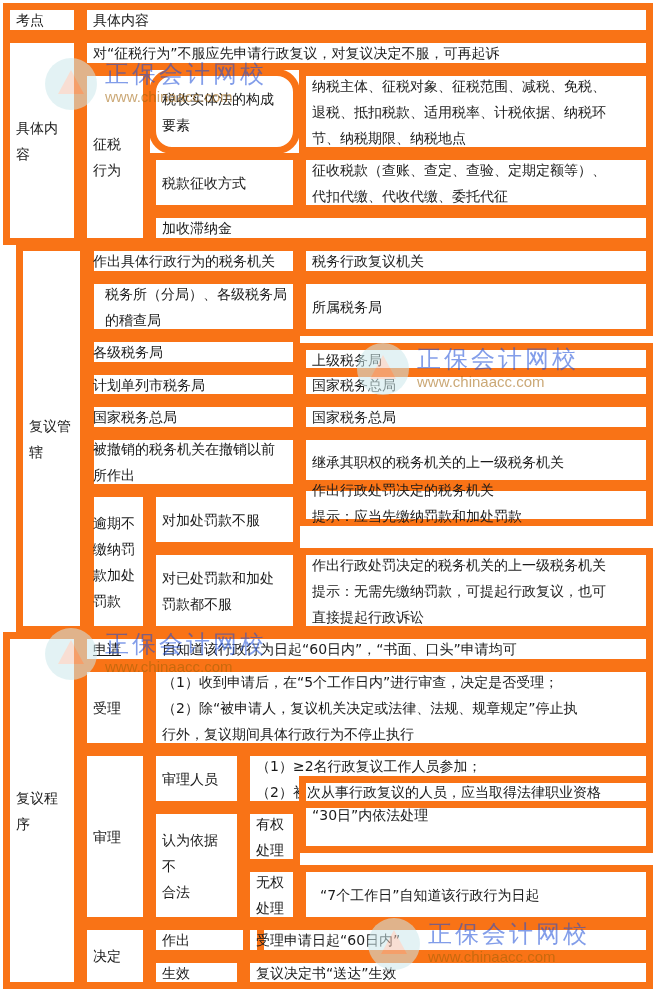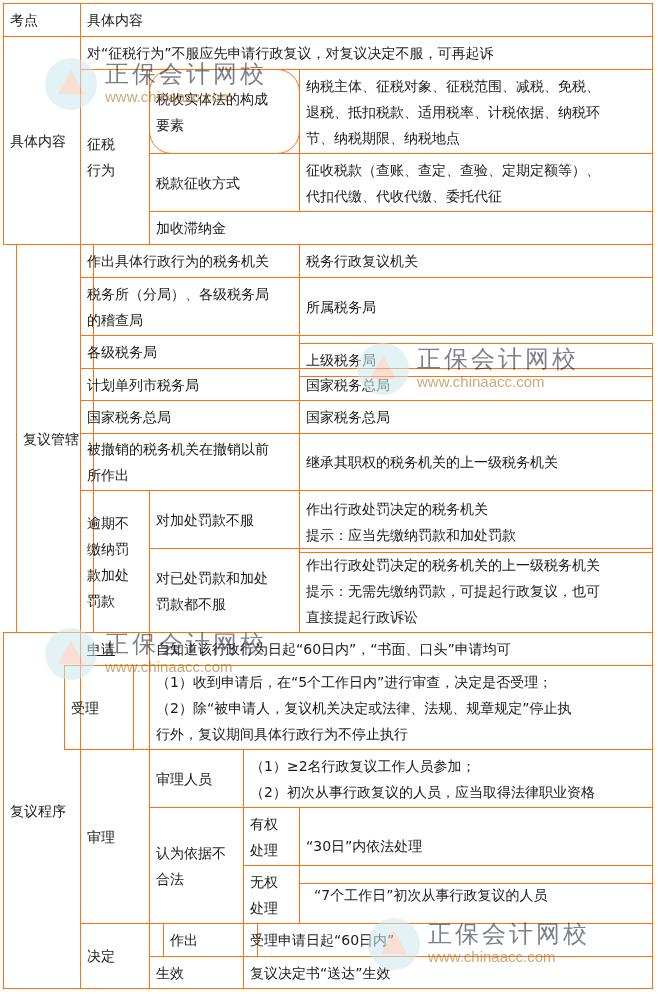--- a/index.html
+++ b/index.html
@@ -1,27 +1,27 @@
 <!DOCTYPE html>
 <html><head>
   <meta charset="utf-8">
   <style>
     html, body { margin: 0; padding: 0; background: #ffffff; }
     body { width: 658px; height: 994px; position: relative; overflow: hidden;
       font-family: "DejaVu Sans", "Liberation Sans", sans-serif; font-size: 14px; color: #1a1a1a; }
-    .cell { position: absolute; box-sizing: border-box; border: 1px solid #f97316;
+    .cell { position: absolute; box-sizing: border-box; border: 7px solid #f97316;
       display: flex; align-items: center; padding: 0 6px; line-height: 26px; }
     .cell span { display: block; white-space: pre-wrap; }
     .wm { position: absolute; pointer-events: none; z-index: 5; opacity: 0.55; }
     .wm .logo { position: absolute; width: 52px; height: 52px; border-radius: 50%;
       background: #cde9ec; left: 0; top: 0; }
     .wm .logo:after { content: ""; position: absolute; left: 13px; top: 12px;
       border-left: 13px solid transparent; border-right: 13px solid transparent;
       border-bottom: 24px solid #f3c4b0; }
-    .wm .cn { position: absolute; left: 60px; top: 0; font-size: 24px; color: #0f172a; letter-spacing: 3px; white-space: nowrap; }
+    .wm .cn { position: absolute; left: 60px; top: 0; font-size: 24px; color: #1d4ed8; letter-spacing: 3px; white-space: nowrap; }
     .wm .url { position: absolute; left: 60px; top: 30px; font-size: 15px; color: #a16207; white-space: nowrap; font-family: "Liberation Sans", sans-serif; }
   </style>
 </head>
 <body>
 
 <div>
 
   <div class="cell" style="left:3px;top:3px;width:78px;height:34px;">
       <span>考点</span>
     </div>
@@ -62,21 +62,21 @@
   <div class="cell" style="left:16px;top:244px;width:78px;height:389px;">
       <span>复议管辖</span>
     </div>
   <div class="cell" style="left:80px;top:244px;width:220px;height:34px;">
       <span>作出具体行政行为的税务机关</span>
     </div>
   <div class="cell" style="left:299px;top:244px;width:354px;height:34px;">
       <span>税务行政复议机关</span>
     </div>
 
-  <div class="cell" style="left:80px;top:277px;width:220px;height:59px;">
+  <div class="cell" style="left:80px;top:277px;width:220px;height:59px;justify-content:flex-end;">
       <span>税务所（分局）、各级税务局
 的稽查局</span>
     </div>
   <div class="cell" style="left:299px;top:277px;width:354px;height:59px;">
       <span>所属税务局</span>
     </div>
   <div class="cell" style="left:80px;top:335px;width:220px;height:34px;">
       <span>各级税务局</span>
     </div>
   <div class="cell" style="left:299px;top:335px;width:354px;height:34px;margin-top:8px;">
@@ -104,21 +104,21 @@
 
   <div class="cell" style="left:80px;top:490px;width:70px;height:143px;">
       <span>逾期不
 缴纳罚
 款加处
 罚款</span>
     </div>
   <div class="cell" style="left:149px;top:490px;width:151px;height:59px;">
       <span>对加处罚款不服</span>
     </div>
-  <div class="cell" style="left:299px;top:490px;width:354px;height:63px;">
+  <div class="cell" style="left:299px;top:480px;width:354px;height:46px;">
       <span>作出行政处罚决定的税务机关
 提示：应当先缴纳罚款和加处罚款</span>
     </div>
   <div class="cell" style="left:149px;top:548px;width:151px;height:85px;">
       <span>对已处罚款和加处
 罚款都不服</span>
     </div>
   <div class="cell" style="left:299px;top:548px;width:354px;height:85px;">
       <span>作出行政处罚决定的税务机关的上一级税务机关
 提示：无需先缴纳罚款，可提起行政复议，也可
@@ -127,21 +127,21 @@
 
   <div class="cell" style="left:3px;top:632px;width:78px;height:357px;">
       <span>复议程序</span>
     </div>
   <div class="cell" style="left:80px;top:632px;width:70px;height:34px;text-decoration:underline;">
       <span>申请</span>
     </div>
   <div class="cell" style="left:149px;top:632px;width:504px;height:34px;">
       <span>自知道该行政行为日起“60日内”，“书面、口头”申请均可</span>
     </div>
-  <div class="cell" style="left:64px;top:665px;width:70px;height:85px;">
+  <div class="cell" style="left:80px;top:665px;width:70px;height:85px;">
       <span>受理</span>
     </div>
   <div class="cell" style="left:149px;top:665px;width:504px;height:85px;">
       <span>（1）收到申请后，在“5个工作日内”进行审查，决定是否受理；
 （2）除“被申请人，复议机关决定或法律、法规、规章规定”停止执
 行外，复议期间具体行政行为不停止执行</span>
     </div>
 
   <div class="cell" style="left:80px;top:749px;width:70px;height:175px;">
       <span>审理</span>
@@ -154,35 +154,35 @@
 （2）初次从事行政复议的人员，应当取得法律职业资格</span>
     </div>
   <div class="cell" style="left:149px;top:807px;width:95px;height:117px;">
       <span>认为依据不
 合法</span>
     </div>
   <div class="cell" style="left:243px;top:807px;width:57px;height:59px;">
       <span>有权
 处理</span>
     </div>
-  <div class="cell" style="left:299px;top:807px;width:354px;height:77px;">
+  <div class="cell" style="left:299px;top:776px;width:354px;height:77px;">
       <span>“30日”内依法处理</span>
     </div>
   <div class="cell" style="left:243px;top:865px;width:57px;height:59px;">
       <span>无权
 处理</span>
     </div>
   <div class="cell" style="left:299px;top:865px;width:354px;height:59px;padding-left:14px;">
-      <span>“7个工作日”初次从事行政复议的人员</span>
+      <span>“7个工作日”自知道该行政行为日起</span>
     </div>
 
   <div class="cell" style="left:80px;top:923px;width:70px;height:66px;">
       <span>决定</span>
     </div>
-  <div class="cell" style="left:163px;top:923px;width:95px;height:34px;">
+  <div class="cell" style="left:149px;top:923px;width:115px;height:34px;">
       <span>作出</span>
     </div>
   <div class="cell" style="left:243px;top:923px;width:410px;height:34px;">
       <span>受理申请日起“60日内”</span>
     </div>
   <div class="cell" style="left:149px;top:956px;width:95px;height:33px;">
       <span>生效</span>
     </div>
   <div class="cell" style="left:243px;top:956px;width:410px;height:33px;">
       <span>复议决定书“送达”生效</span>

